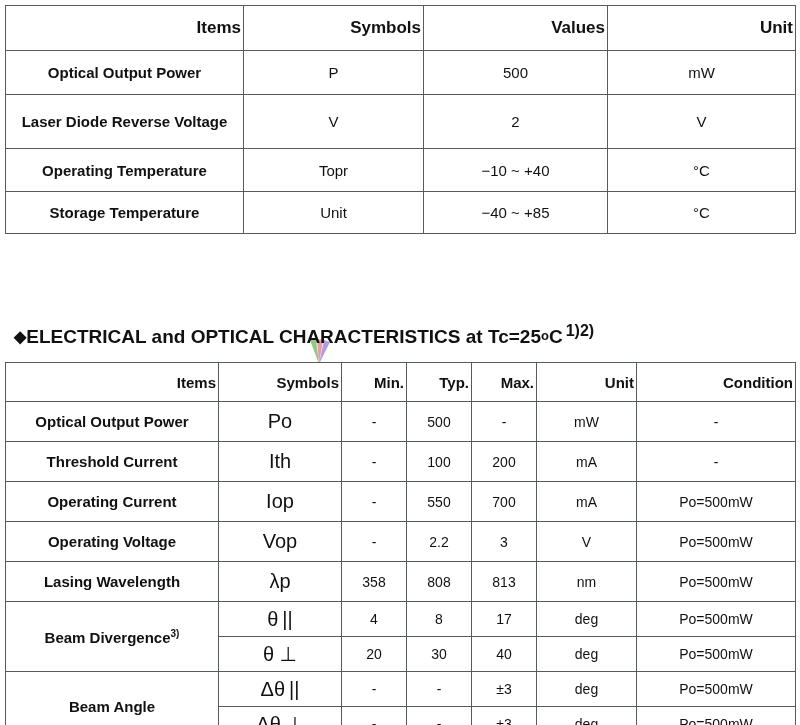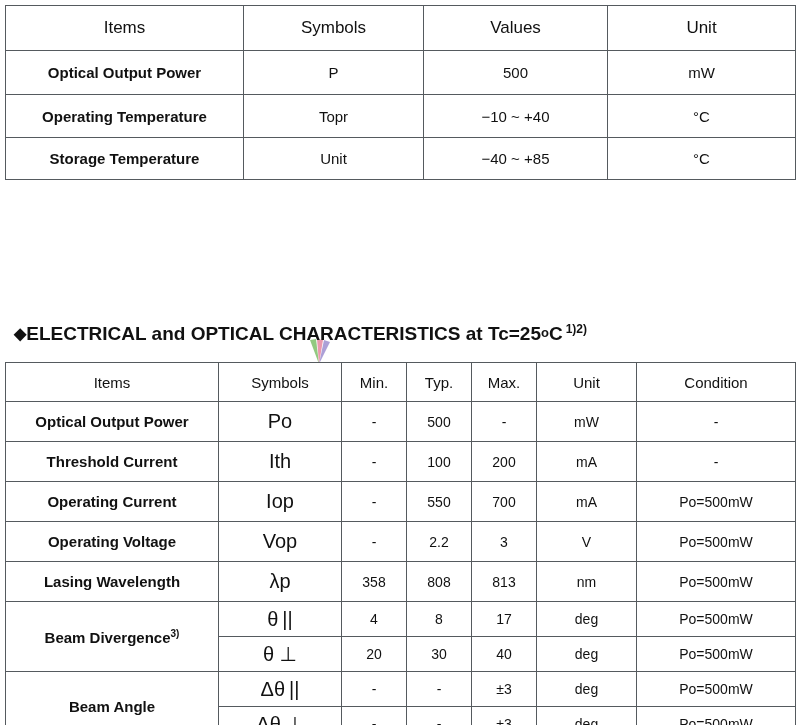--- a/index.html
+++ b/index.html
@@ -66,21 +66,22 @@
   table.spec th {
     border: 1px solid #555a5e;
     text-align: center;
     vertical-align: middle;
     font-family: "Liberation Sans", sans-serif;
     color: #111111;
     padding: 0 2px;
     background: #ffffff;
   }
   table.spec th {
-    font-weight: normal;
+    font-weight: bold;
+    text-align: right;
   }
 
   
   #table1 {
     left: 5px;
     top: 5px;
     width: 790px;
   }
   #table1 th {
     font-size: 17px;
@@ -113,21 +114,21 @@
   }
   .section-heading .diamond {
     font-size: 16px;
     vertical-align: 1px;
   }
   .section-heading .deg {
     font-size: 13px;
     vertical-align: 3px;
   }
   .section-heading .sup {
-    font-size: 12px;
+    font-size: 16px;
     vertical-align: 7px;
     margin-left: 3px;
   }
 
   
   #table2 {
     left: 5px;
     top: 362px;
     width: 790px;
     z-index: 6;
@@ -175,20 +176,26 @@
         <th>Values</th>
         <th>Unit</th>
       </tr>
     </thead>
     <tbody>
       <tr class="r1">
         <td class="item">Optical Output Power</td>
         <td>P</td>
         <td>500</td>
         <td>mW</td>
+      </tr>
+      <tr class="r2">
+        <td class="item">Laser Diode Reverse Voltage</td>
+        <td>V</td>
+        <td>2</td>
+        <td>V</td>
       </tr>
       <tr class="r4">
         <td class="item">Operating Temperature</td>
         <td>Topr</td>
         <td>−10 ~ +40</td>
         <td>°C</td>
       </tr>
       <tr class="r5">
         <td class="item">Storage Temperature</td>
         <td>Unit</td>

